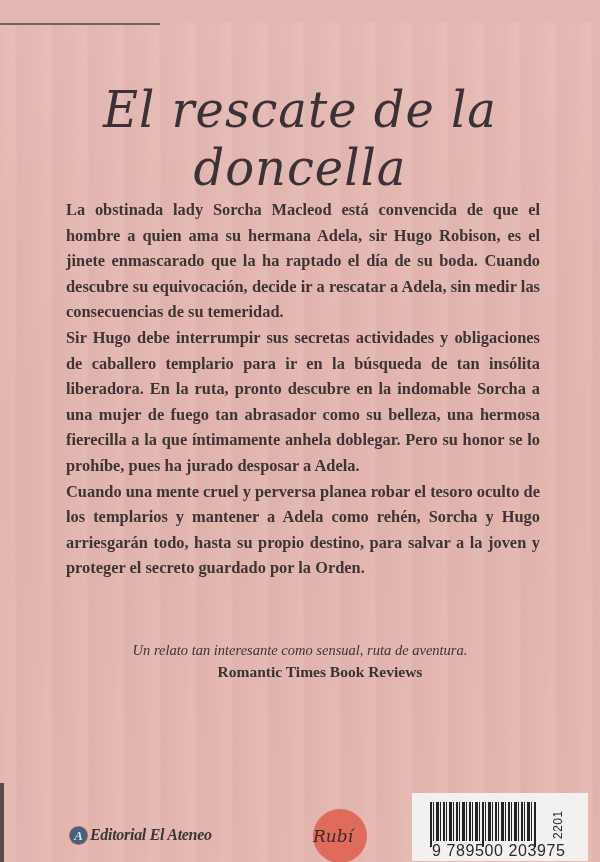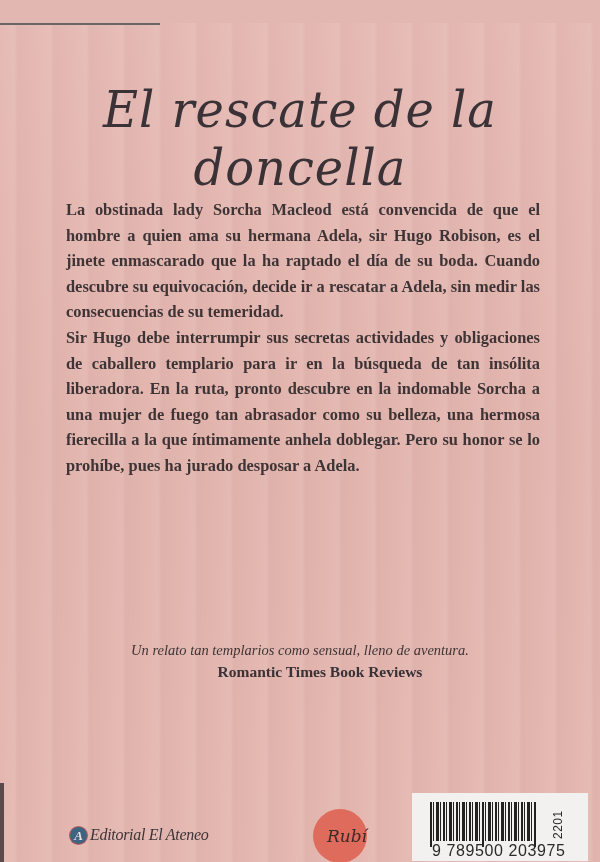--- a/index.html
+++ b/index.html
@@ -72,30 +72,30 @@
       width: 17px; height: 17px; border-radius: 50%;
       background: #3f6481;
       color: #e8e4e4;
       font-family: "Liberation Serif", serif;
       font-weight: bold; font-style: italic;
       font-size: 13px; line-height: 17px; text-align: center;
       box-shadow: 0 0 0 1px #b55c5c;
     }
     .publisher-name {
       font-family: "Liberation Serif", "DejaVu Serif", serif;
-      font-style: italic; font-weight: normal;
+      font-style: italic; font-weight: bold;
       font-size: 16px;
       color: #3c3438;
       letter-spacing: -0.3px;
     }
     .imprint {
       position: absolute; left: 313px; top: 786px;
       width: 54px; height: 54px; border-radius: 50%;
       background: #df6b5c;
-      display: flex; align-items: center; justify-content: flex-end;
+      display: flex; align-items: center; justify-content: flex-start;
     }
     .imprint-label {
       font-family: "DejaVu Serif", "Liberation Serif", serif;
       font-style: italic;
       font-size: 17px;
       color: #3a2a2a;
     }
     .barcode-box {
       position: absolute; left: 412px; top: 770px;
       width: 176px; height: 68px;
@@ -136,23 +136,24 @@
 
 <div class="cover">
   <div class="top-edge"></div>
   <div class="left-edge"></div>
 
   <div class="title">El rescate de la doncella</div>
 
   <div class="blurb">
     <p>La obstinada lady Sorcha Macleod está convencida de que el hombre a quien ama su hermana Adela, sir Hugo Robison, es el jinete enmascarado que la ha raptado el día de su boda. Cuando descubre su equivocación, decide ir a rescatar a Adela, sin medir las consecuencias de su temeridad.</p>
     <p>Sir Hugo debe interrumpir sus secretas actividades y obligaciones de caballero templario para ir en la búsqueda de tan insólita liberadora. En la ruta, pronto descubre en la indomable Sorcha a una mujer de fuego tan abrasador como su belleza, una hermosa fierecilla a la que íntimamente anhela doblegar. Pero su honor se lo prohíbe, pues ha jurado desposar a Adela.</p>
+    <p>Cuando una mente cruel y perversa planea robar el tesoro oculto de los templarios y mantener a Adela como rehén, Sorcha y Hugo arriesgarán todo, hasta su propio destino, para salvar a la joven y proteger el secreto guardado por la Orden.</p>
   </div>
 
-  <div class="quote">Un relato tan templarios como sensual, lleno de aventura.</div>
+  <div class="quote">Un relato tan interesante como sensual, ruta de aventura.</div>
   <div class="quote-source">Romantic Times Book Reviews</div>
 
   <div class="publisher">
     <div class="publisher-badge">A</div>
     <div class="publisher-name">Editorial El Ateneo</div>
   </div>
 
   <div class="imprint">
     <span class="imprint-label">Rubí</span>
   </div>

